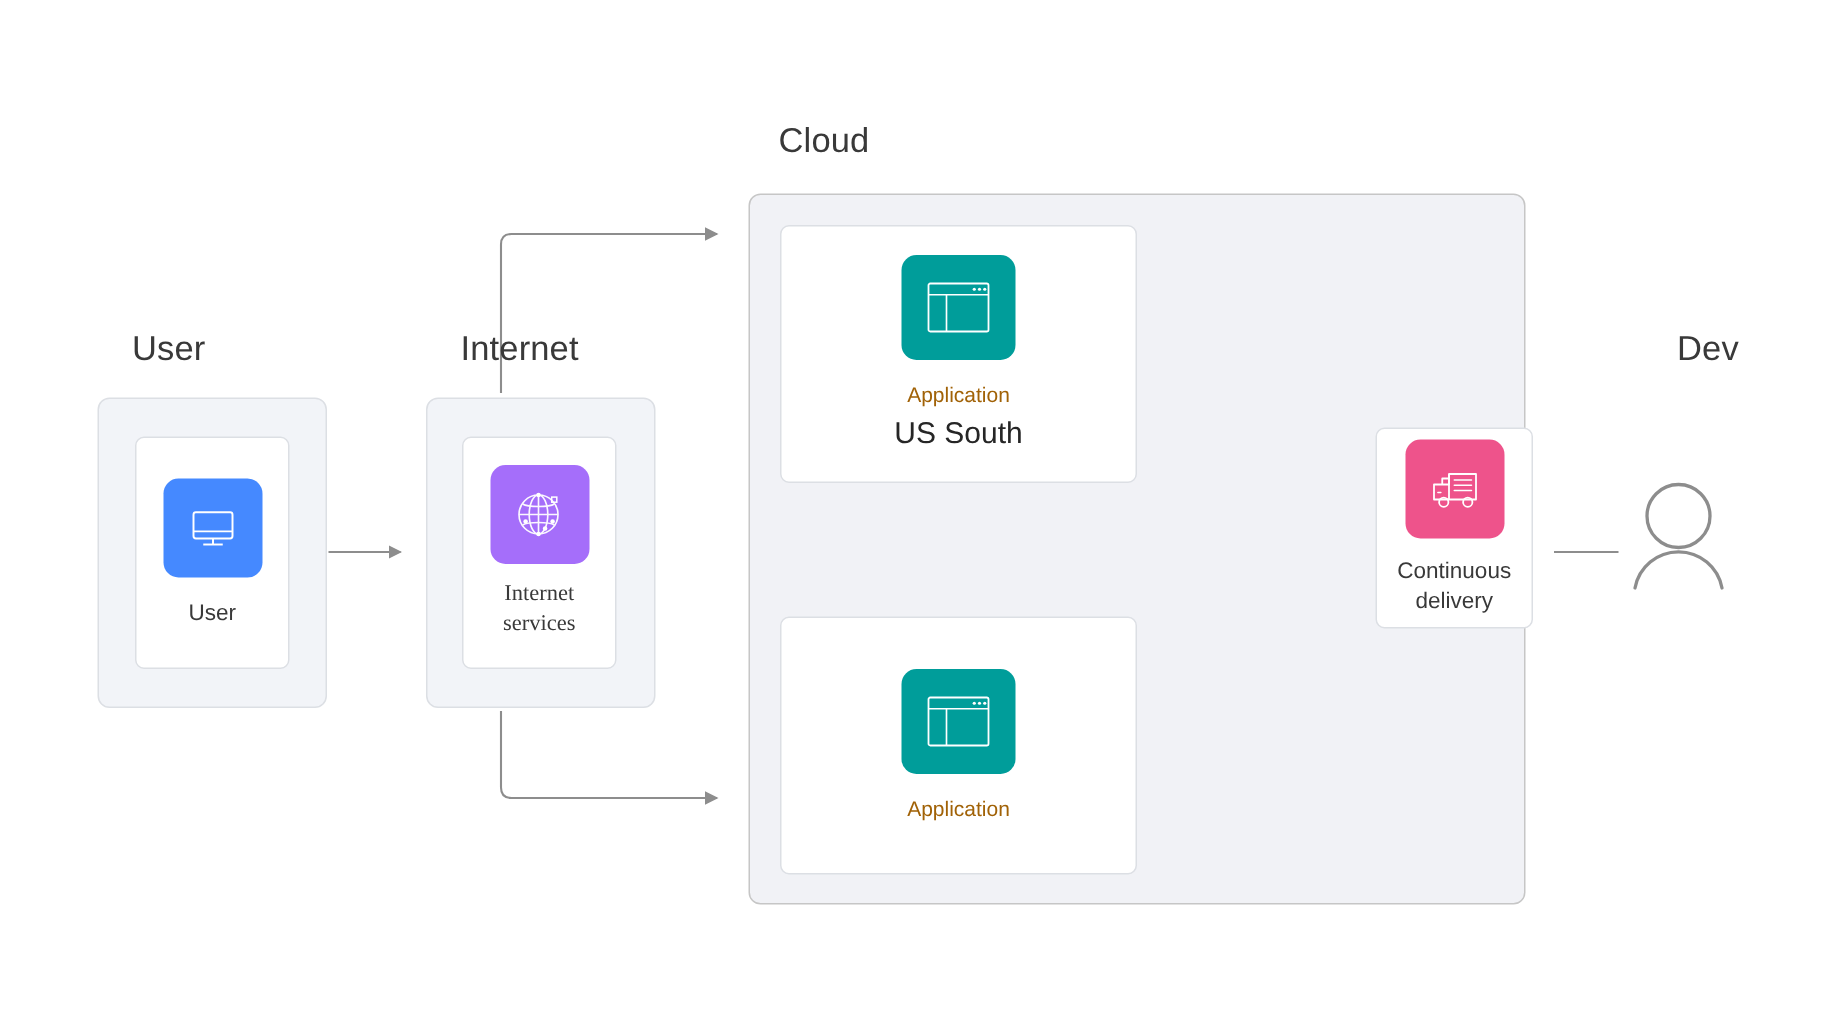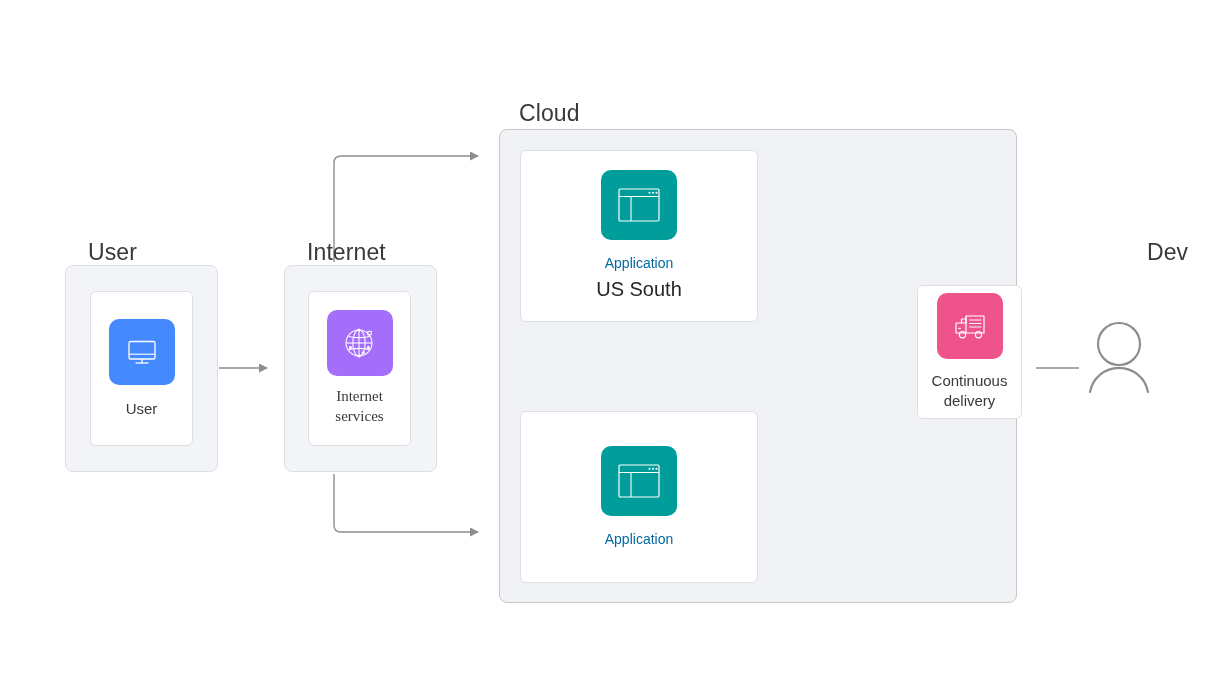--- a/index.html
+++ b/index.html
@@ -21,21 +21,20 @@
   }
 
   
   .zone-title {
     position: absolute;
     font-size: 23px;
     font-weight: 400;
     color: #393939;
     letter-spacing: 0.1px;
     white-space: nowrap;
-    margin-top: 20px;
   }
 
   
   .group-box {
     position: absolute;
     background: #f2f4f8;
     border: 1px solid #dcdfe4;
     border-radius: 8px;
     box-sizing: border-box;
   }
@@ -73,21 +72,21 @@
   
   .node-label {
     font-size: 15px;
     color: #393939;
     text-align: center;
     line-height: 1.32;
     white-space: pre-line;
   }
   .node-label-sub {
     font-size: 14px;
-    color: #0369a1;
+    color: #a16207;
     text-align: right;
     line-height: 1.3;
   }
   .node-label-main {
     font-size: 20px;
     color: #262626;
     text-align: center;
     line-height: 1.3;
     white-space: nowrap;
   }
@@ -233,21 +232,21 @@
           <line x1="21.5" y1="17.5" x2="33" y2="17.5"></line>
           <line x1="21.5" y1="21" x2="33" y2="21"></line>
           <line x1="10.6" y1="22.4" x2="12.6" y2="22.4"></line>
         </g>
       </svg>
     </div>
     <div class="node-label">Continuous
 delivery</div>
   </div>
 
-  <div class="zone-title" style="left:1147px; top:219px;">Dev</div>
+  <div class="zone-title" style="left:1118px; top:219px;">Dev</div>
 
   <svg id="actors" viewBox="0 0 1214 684" xmlns="http://www.w3.org/2000/svg">
     <g fill="none" stroke="#8d8d8d" stroke-width="2.2" stroke-linecap="round">
       <circle cx="1119" cy="344" r="21"></circle>
       <path d="M1090,392 a29.5,29.5 0 0 1 58,0"></path>
     </g>
   </svg>
 
 </div>
 

